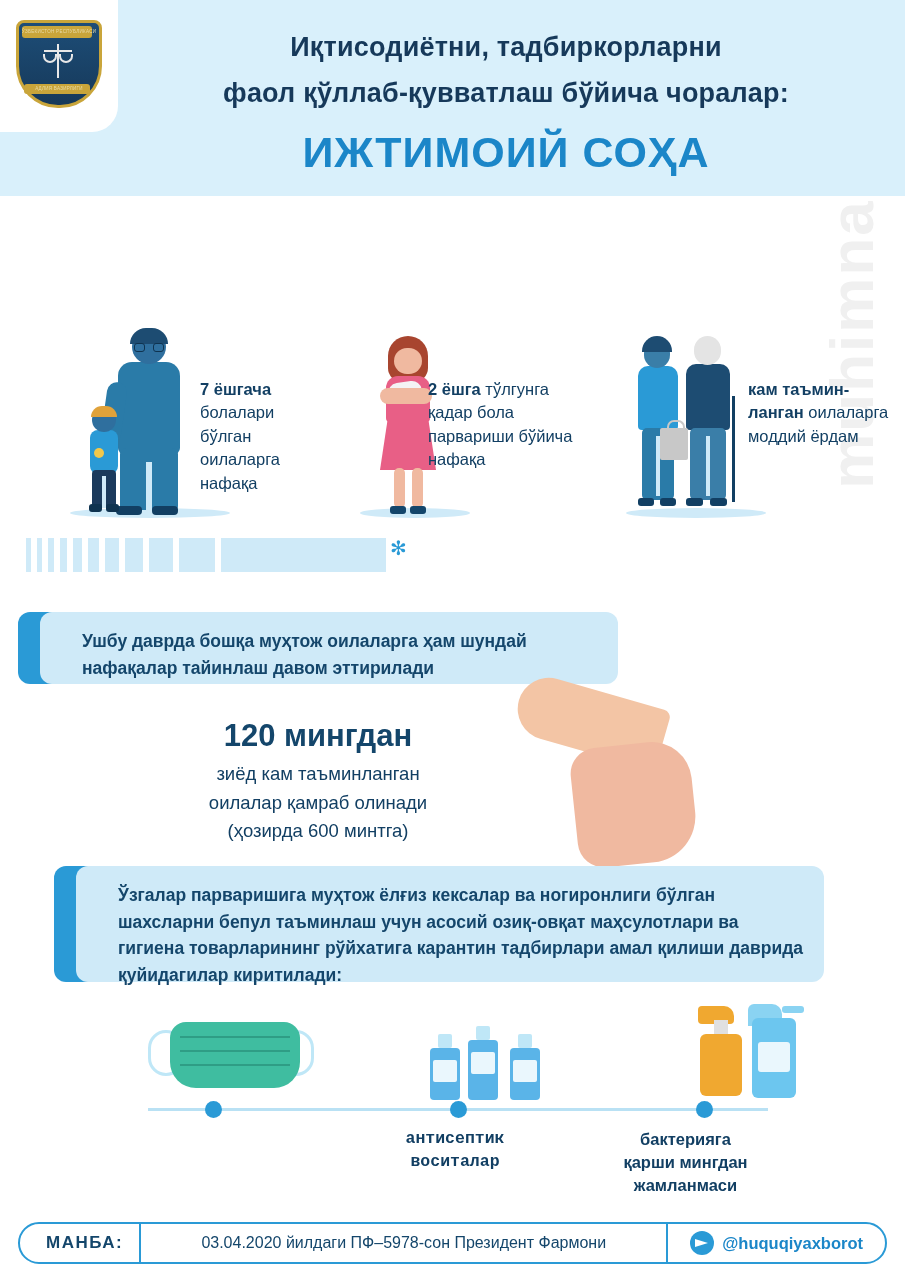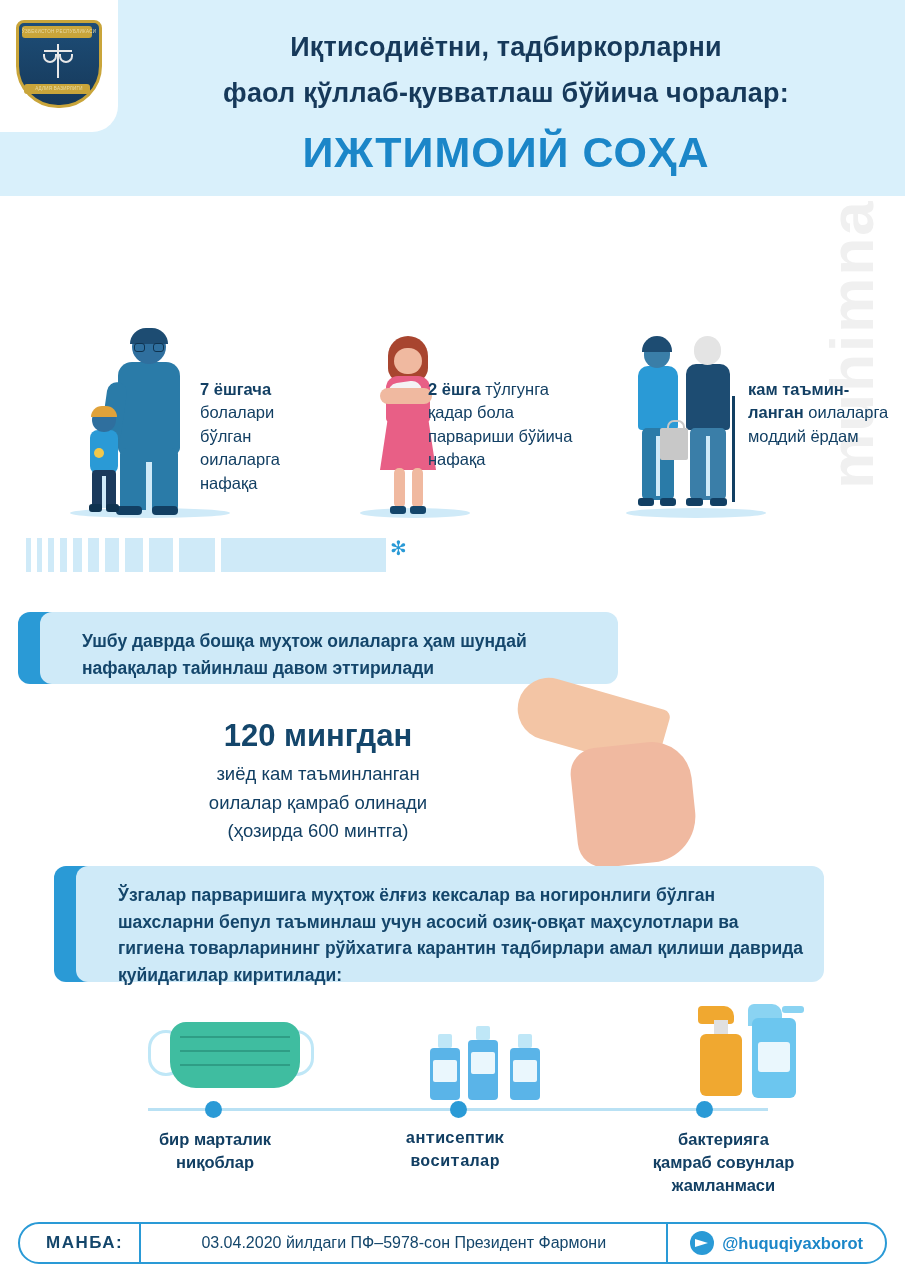--- a/index.html
+++ b/index.html
@@ -139,21 +139,21 @@
   .hand-b{position:absolute;left:58px;top:54px;width:120px;height:120px;background:#f0b9a0;
     border-radius:26px 40px 46px 26px;transform:rotate(-6deg);}
 
   
   .items{position:absolute;left:60px;top:1000px;width:790px;height:200px;}
   .line{position:absolute;left:88px;top:108px;width:620px;height:3px;background:#b9e1f4;}
   .dot{position:absolute;top:101px;width:17px;height:17px;border-radius:50%;background:#2a9ad6;}
   .dot.d1{left:145px;} .dot.d2{left:390px;} .dot.d3{left:636px;}
   .itm-cap{position:absolute;top:128px;text-align:center;font-size:16.5px;font-weight:bold;
     line-height:1.38;color:#123f63;}
-  .c1{left:45px;width:220px;} .c2{left:300px;width:190px;font-family:Liberation Mono, monospace;} .c3{left:556px;width:215px;}
+  .c1{left:45px;width:220px;} .c2{left:300px;width:190px;font-family:Liberation Mono, monospace;} .c3{left:518px;width:215px;}
 
   .mask{position:absolute;left:86px;top:6px;width:170px;height:90px;}
   .mask .m{position:absolute;left:24px;top:16px;width:130px;height:66px;background:#3fbda0;
     border-radius:16px 16px 26px 26px;}
   .mask .m:after{content:"";position:absolute;left:10px;top:14px;width:110px;height:2px;
     background:#2f9d85;box-shadow:0 14px 0 #2f9d85,0 28px 0 #2f9d85;}
   .mask .strap{position:absolute;width:30px;height:40px;border:3px solid #bfe7f7;border-radius:20px;}
   .mask .strap.l{left:2px;top:24px;} .mask .strap.r{right:2px;top:24px;}
 
   .bottles{position:absolute;left:368px;top:16px;width:130px;height:84px;}
@@ -334,31 +334,27 @@
     <div class="spray">
       <span class="cap"></span>
         <span class="neck"></span>
         <span class="bodyb"></span>
       <span class="trig"></span>
         <span class="noz"></span>
         <span class="bottle2"></span>
         <span class="lbl"></span>
     </div>
 
-    <div class="itm-cap c1">
-      <div>бир марталик</div>
-      <div>ниқоблар</div>
-    </div>
     <div class="itm-cap c2">
       <div>антисептик</div>
       <div>воситалар</div>
     </div>
     <div class="itm-cap c3">
       <div>бактерияга</div>
-      <div>қамраб совунлар</div>
+      <div>қарши мингдан</div>
       <div>жамланмаси</div>
     </div>
   </div>
 
   <div class="footer">
     <div class="manba">МАНБА:</div>
     <div class="src-box">03.04.2020 йилдаги ПФ–5978-сон Президент Фармони</div>
     <div class="tg">
       <span class="tg-ico"></span>
       <span class="tg-txt">@huquqiyaxborot</span>

